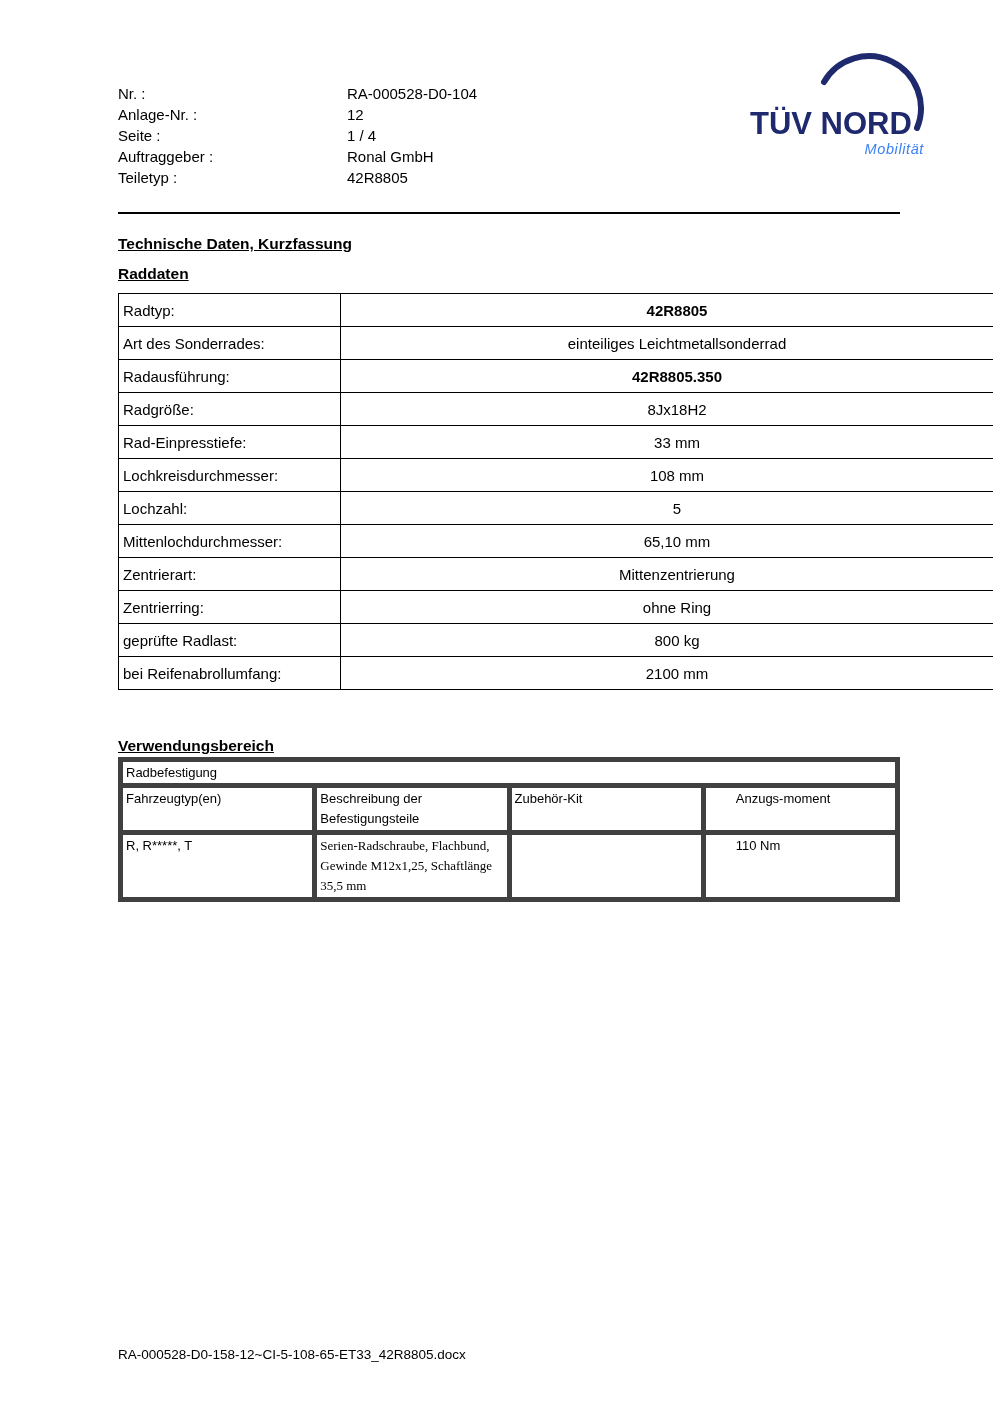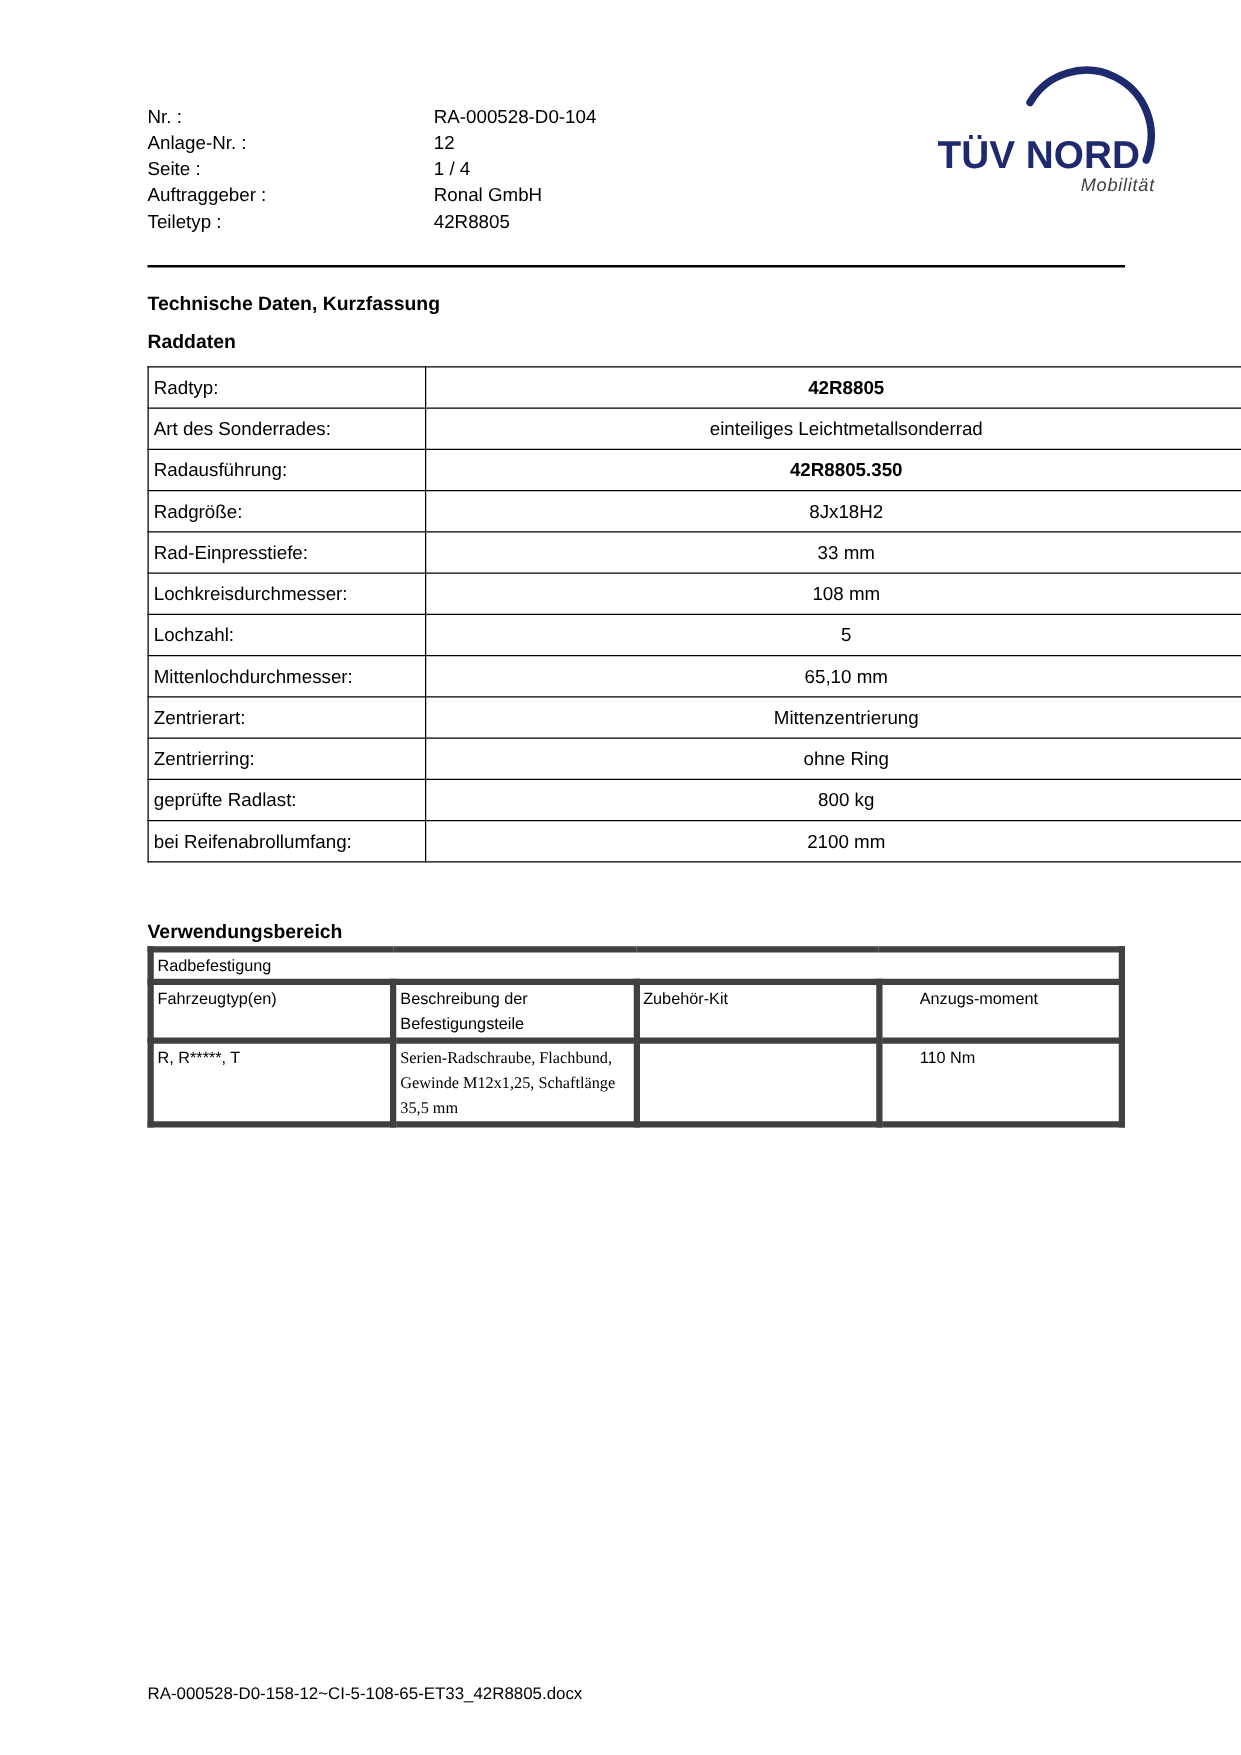--- a/index.html
+++ b/index.html
@@ -17,25 +17,25 @@
   .content { position:absolute; left:118px; top:83px; width:782px; }
 
   
   .hdr-line { line-height:21px; white-space:nowrap; }
   .hdr-field { display:flex; line-height:21px; }
   .hdr-field .lab { width:229px; flex:none; }
 
   
   .logo { position:absolute; left:750px; top:48px; width:176px; text-align:right; }
   .logo svg { display:block; }
-  .logo-sub { font-style:italic; font-size:14.5px; color:#404040; letter-spacing:0.6px; margin-top:1px; padding-right:2px; }
+  .logo-sub { font-style:italic; font-size:14.5px; color:#3b82f6; letter-spacing:0.6px; margin-top:1px; padding-right:2px; }
 
   .rule { border-bottom:2px solid #000; margin-top:24px; height:0; }
 
-  .h-section { font-weight:bold; font-size:15.5px; }
+  .h-section { font-weight:bold; font-size:15.5px; text-decoration:underline; }
   .h-tech { margin-top:21px; }
   .h-rad  { margin-top:12px; }
   .h-verw { margin-top:47px; }
 
   
   table { border-collapse:collapse; }
   .rd-table { width:896px; margin-top:10px; table-layout:fixed; }
   .rd-table td { border:1px solid #000; height:33px; padding:5px 4px; font-size:15px; }
   .rd-table td.lab { width:222px; text-align:left; }
   .rd-table td.val { text-align:center; }

